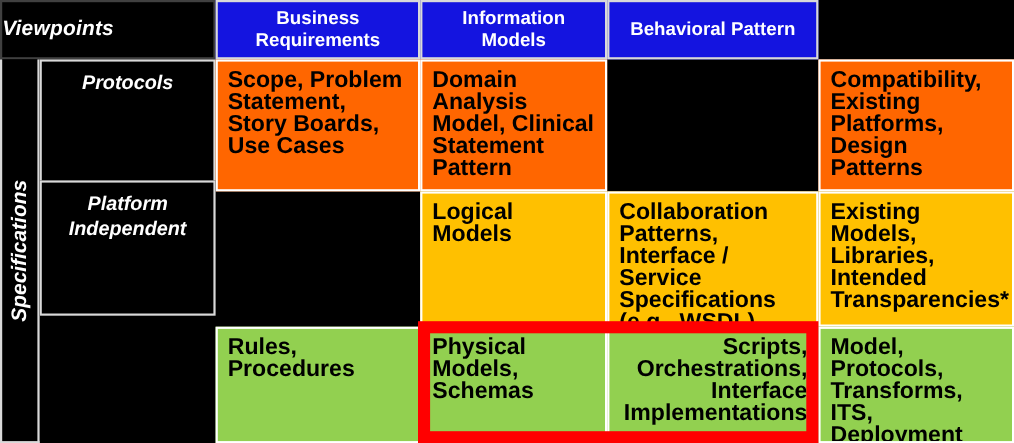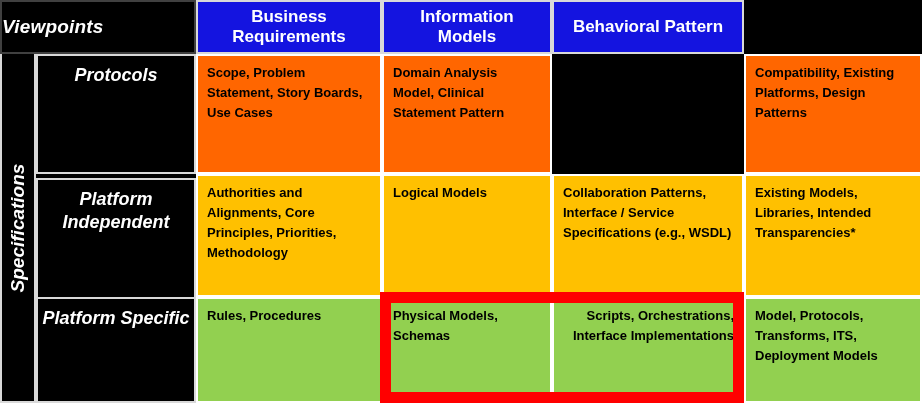--- a/index.html
+++ b/index.html
@@ -110,21 +110,21 @@
   }
 
   
   .data {
     border: 2px solid #ffffff;
     padding: 7px 8px 4px 9px;
   }
   .data span {
     color: #000000;
     font-weight: bold;
-    font-size: 13px;
+    font-size: 21px;
     line-height: 20px;
     display: block;
   }
   .band-conceptual { background: #ff6600; }
   .band-pi         { background: #ffc000; }
   .band-ps         { background: #92d050; }
 
   
   .highlight {
     position: absolute;
@@ -169,39 +169,33 @@
   <div class="cell data band-conceptual" style="left:196px; top:54px; width:186px; height:120px;">
     <span>Scope, Problem Statement, Story Boards, Use Cases</span>
   </div>
   <div class="cell data band-conceptual" style="left:382px; top:54px; width:170px; height:120px;">
     <span>Domain Analysis Model, Clinical Statement Pattern</span>
   </div>
   <div class="cell data band-conceptual" style="left:744px; top:54px; width:178px; height:120px;">
     <span>Compatibility, Existing Platforms, Design Patterns</span>
   </div>
 
-  <div class="cell rowlabel" style="top:178px; height:123px;">
+  <div class="cell rowlabel" style="top:164px; height:123px;">
     <span>Platform Independent</span>
-  </div>
-  <div class="cell data band-pi" style="left:196px; top:174px; width:186px; height:123px;">
-    <span>Authorities and Alignments,  Core Principles, Priorities, Methodology</span>
   </div>
   <div class="cell data band-pi" style="left:382px; top:174px; width:170px; height:123px;">
     <span>Logical Models</span>
   </div>
   <div class="cell data band-pi" style="left:552px; top:174px; width:192px; height:123px;">
     <span>Collaboration Patterns, Interface / Service Specifications (e.g., WSDL)</span>
   </div>
   <div class="cell data band-pi" style="left:744px; top:174px; width:178px; height:123px;">
     <span>Existing Models, Libraries, Intended Transparencies*</span>
   </div>
 
-  <div class="cell rowlabel" style="top:297px; height:106px;">
-    <span>Platform Specific</span>
-  </div>
   <div class="cell data band-ps" style="left:196px; top:297px; width:186px; height:106px;">
     <span>Rules, Procedures</span>
   </div>
   <div class="cell data band-ps" style="left:382px; top:297px; width:170px; height:106px;">
     <span>Physical Models, Schemas</span>
   </div>
   <div class="cell data band-ps" style="left:552px; top:297px; width:192px; height:106px;text-align:right;">
     <span>Scripts, Orchestrations, Interface Implementations</span>
   </div>
   <div class="cell data band-ps" style="left:744px; top:297px; width:178px; height:106px;">

